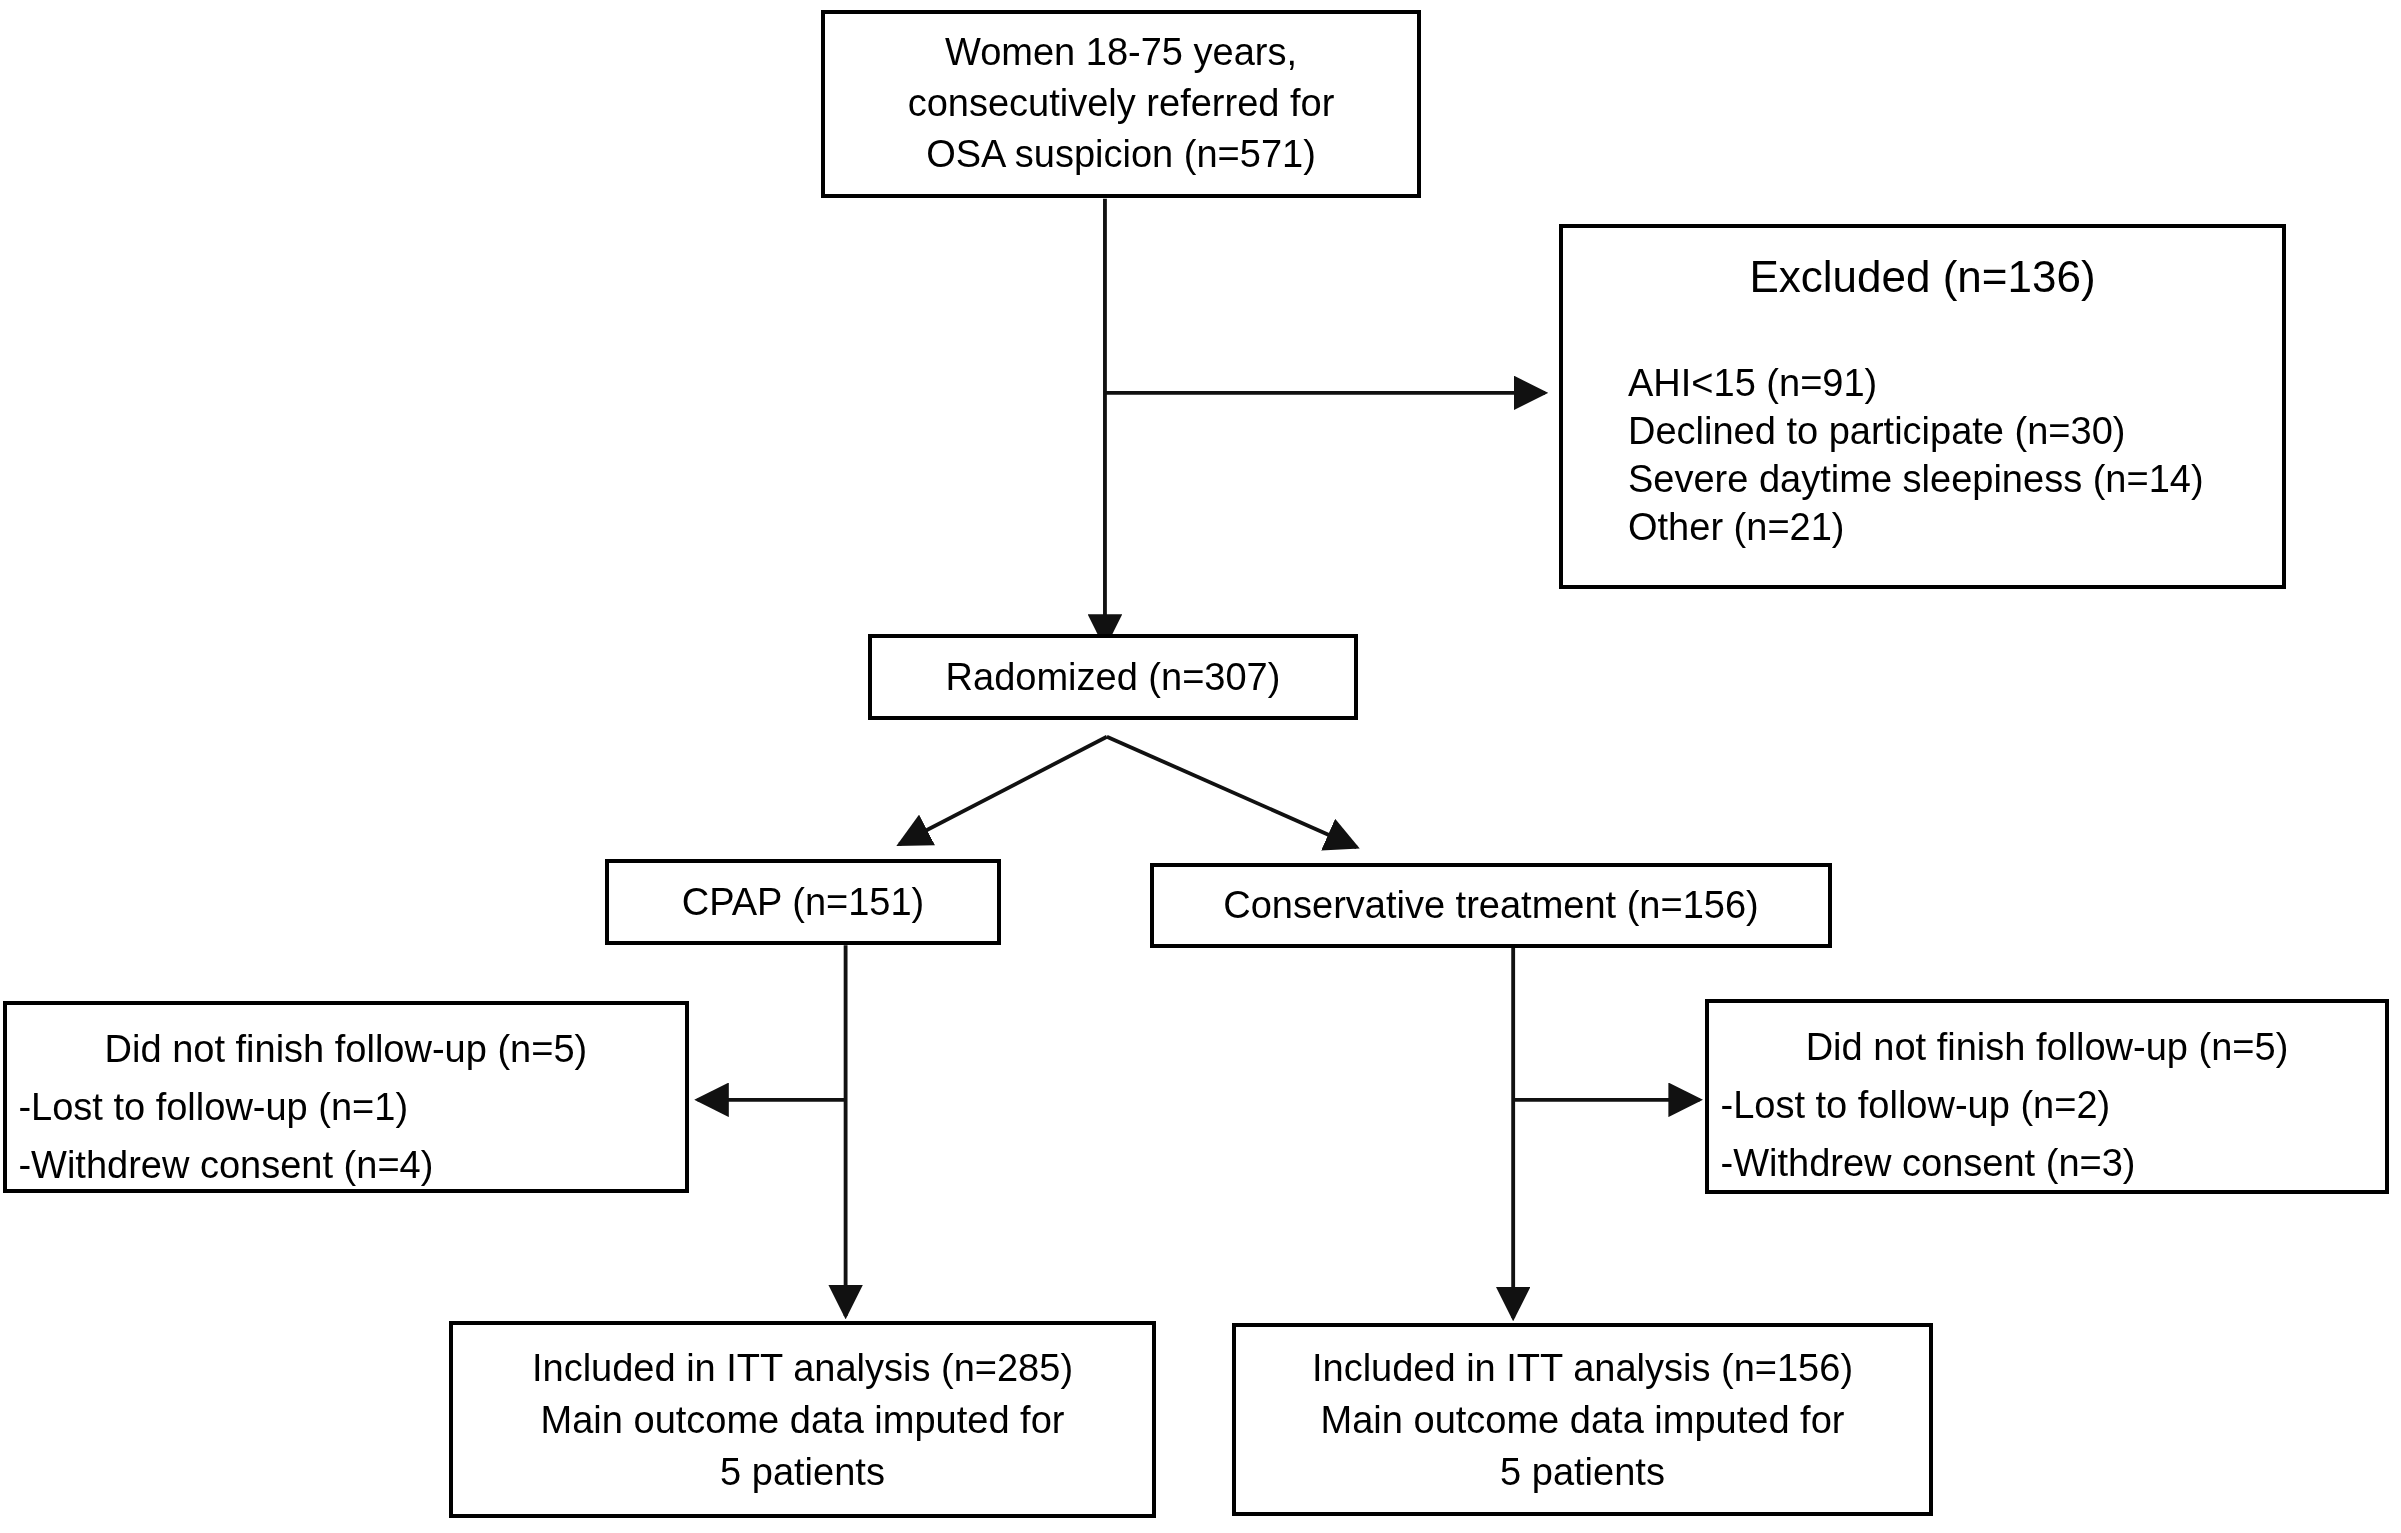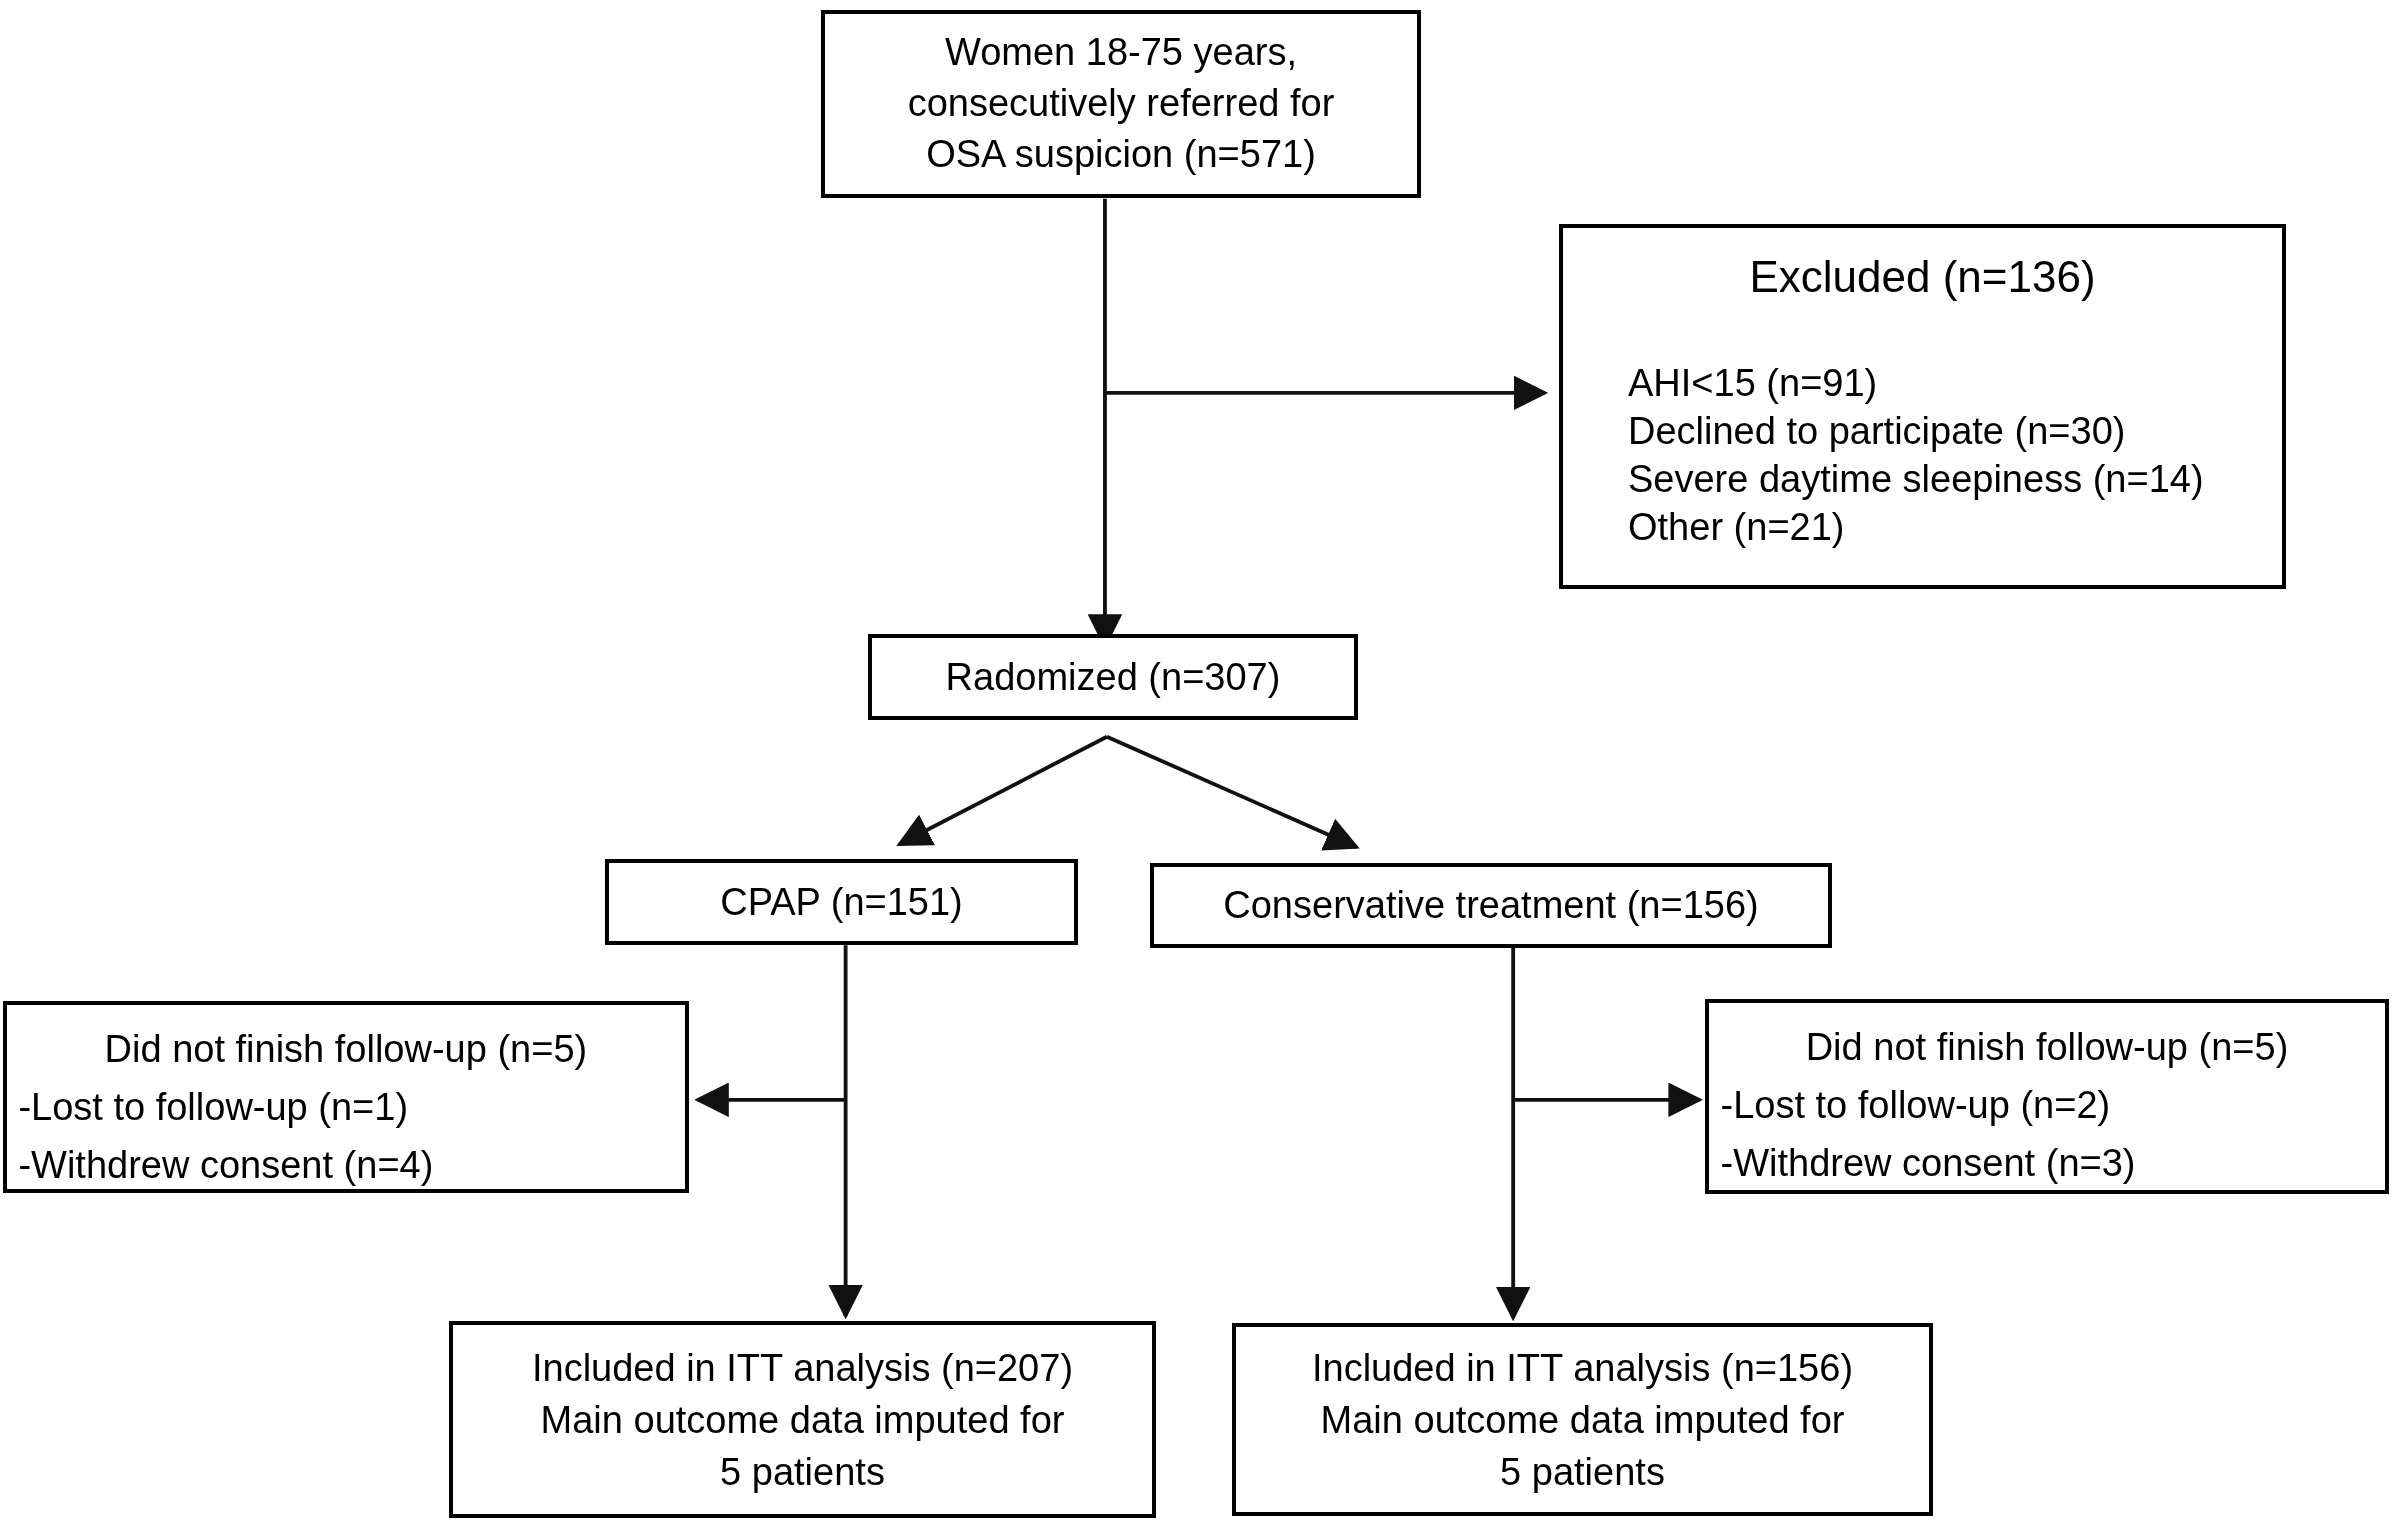--- a/index.html
+++ b/index.html
@@ -21,21 +21,21 @@
     color: #000000;
   }
   .centered-lines { display: flex; flex-direction: column; justify-content: center; align-items: center; height: 100%; text-align: center; }
   .fs40 { font-size: 38px; }
   .referred { left: 821px; top: 9.6px; width: 600px; height: 188px; }
   .referred .ln { line-height: 51px; }
   .excluded { left: 1559px; top: 224px; width: 727px; height: 365px; }
   .excluded-title { margin-top: 25px; text-align: center; font-size: 44px; line-height: 48px; }
   .excluded-items { margin-top: 58px; padding-left: 65px; font-size: 38px; line-height: 48px; text-align: left; }
   .randomized { left: 868px; top: 634px; width: 490px; height: 86px; }
-  .cpap { left: 605px; top: 859px; width: 473px; height: 86px; }
+  .cpap { left: 605px; top: 859px; width: 396px; height: 86px; }
   .conservative { left: 1150px; top: 863px; width: 682px; height: 85px; }
   .dropout { font-size: 38px; line-height: 58px; padding-top: 15.4px; }
   .dropout .title-line { text-align: center; }
   .dropout .item-line { text-align: left; padding-left: 11.5px; }
   .dropout-left { left: 2.9px; top: 1001px; width: 686px; height: 192px; }
   .dropout-right { left: 1705px; top: 999px; width: 684px; height: 195px; }
   .itt { font-size: 38px; }
   .itt .ln { line-height: 52px; }
   .itt-left { left: 449px; top: 1321px; width: 707px; height: 197px; }
   .itt-right { left: 1232px; top: 1323px; width: 701px; height: 193px; }
@@ -97,21 +97,21 @@
     <div class="item-line">-Withdrew consent (n=4)</div>
   </div>
 
   <div class="box dropout dropout-right">
     <div class="title-line">Did not finish follow-up (n=5)</div>
     <div class="item-line">-Lost to follow-up (n=2)</div>
     <div class="item-line">-Withdrew consent (n=3)</div>
   </div>
 
   <div class="box itt itt-left centered-lines">
-    <div class="ln">Included in ITT analysis (n=207)</div>
+    <div class="ln">Included in ITT analysis (n=285)</div>
     <div class="ln">Main outcome data imputed for</div>
     <div class="ln">5 patients</div>
   </div>
 
   <div class="box itt itt-right centered-lines">
     <div class="ln">Included in ITT analysis (n=156)</div>
     <div class="ln">Main outcome data imputed for</div>
     <div class="ln">5 patients</div>
   </div>
 

